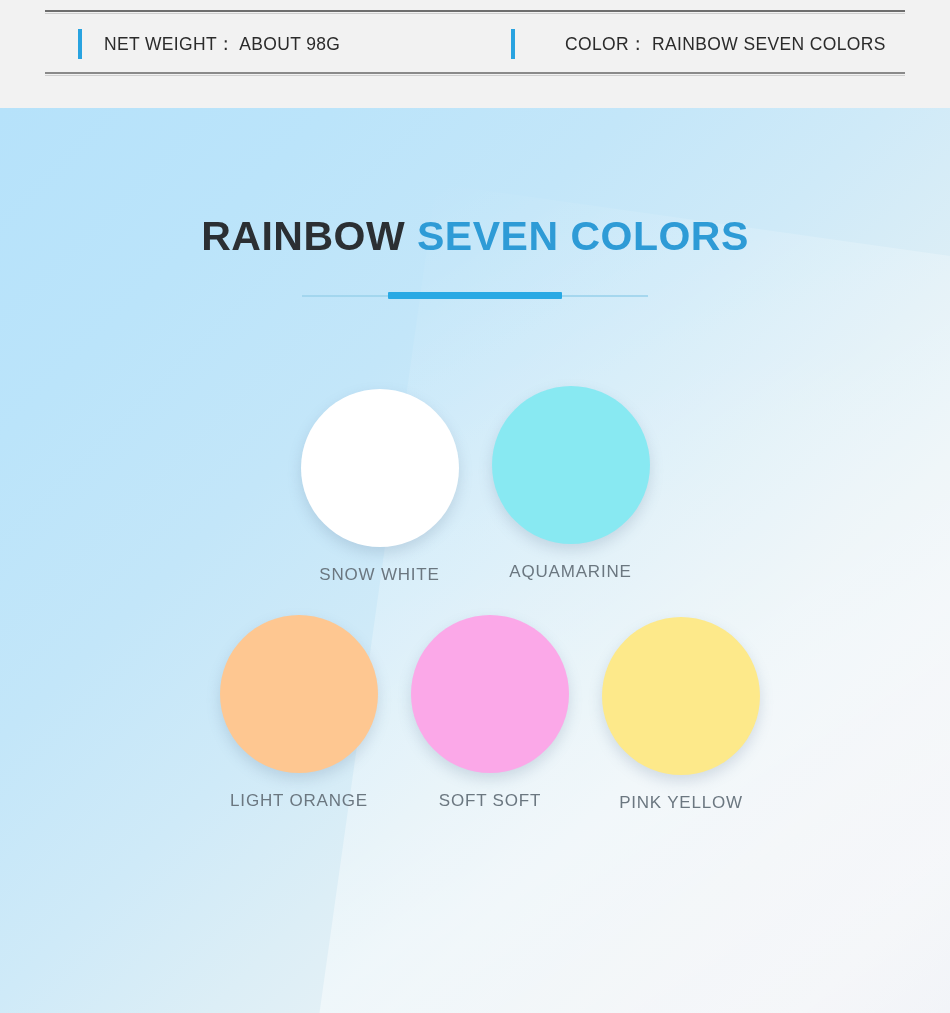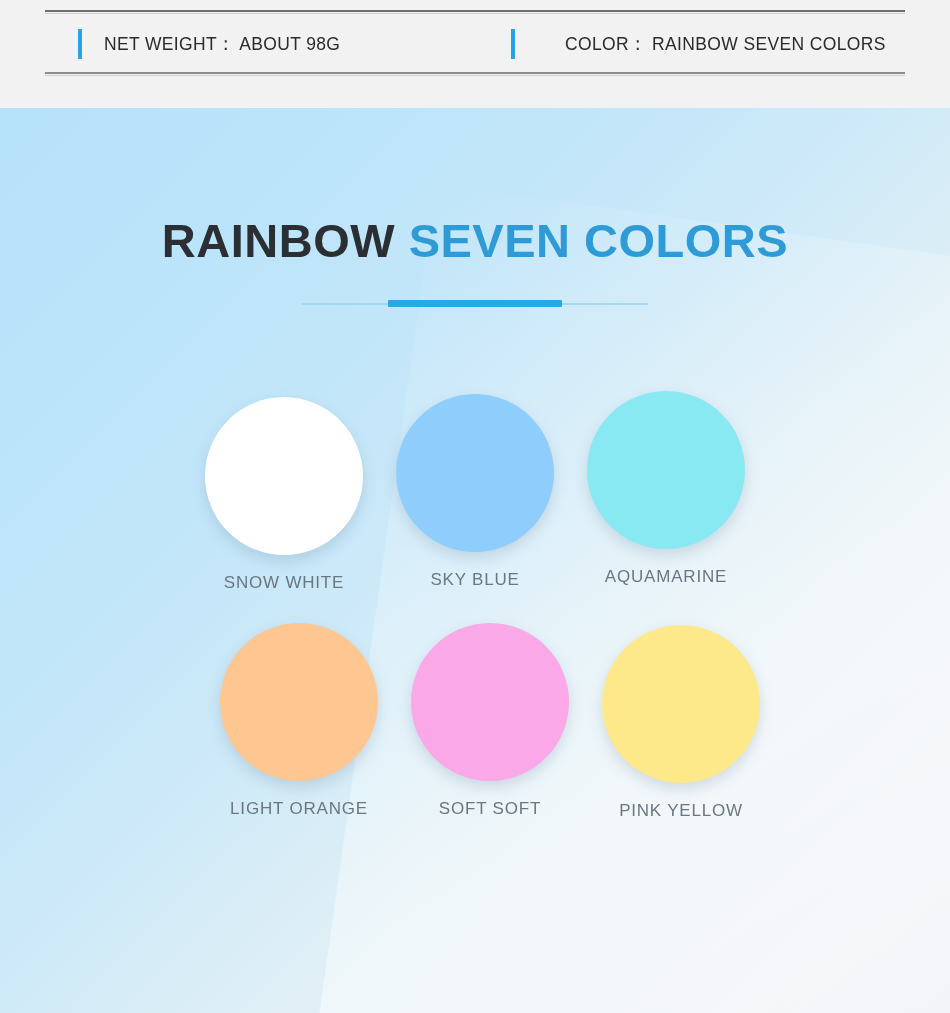--- a/index.html
+++ b/index.html
@@ -105,21 +105,21 @@
 
   .panel-inner {
     position: relative;
     z-index: 2;
   }
 
   
   .title {
     text-align: center;
     padding-top: 105px;
-    font-size: 47px;
+    font-size: 41px;
     font-weight: bold;
     letter-spacing: 0.5px;
     white-space: nowrap;
     font-family: "Liberation Sans Narrow", "Liberation Sans", sans-serif;
   }
   .title .dark { color: #2b2f33; }
   .title .blue { color: #2e9bd6; }
 
   .title-divider {
     position: relative;
@@ -222,24 +222,20 @@
     </div>
 
     <div class="rows">
 
       <div class="row row-1">
         <div class="swatch">
           <div class="dot" style="background: rgb(255, 255, 255);"></div>
           <div class="swatch-label">SNOW WHITE</div>
         </div>
         <div class="swatch">
-          <div class="dot" style="background: rgb(143, 206, 252);"></div>
-          <div class="swatch-label">SKY BLUE</div>
-        </div>
-        <div class="swatch">
           <div class="dot" style="background: rgb(136, 233, 242);"></div>
           <div class="swatch-label">AQUAMARINE</div>
         </div>
       </div>
 
       <div class="row row-2">
         <div class="swatch">
           <div class="dot" style="background: rgb(254, 199, 145);"></div>
           <div class="swatch-label">LIGHT ORANGE</div>
         </div>

